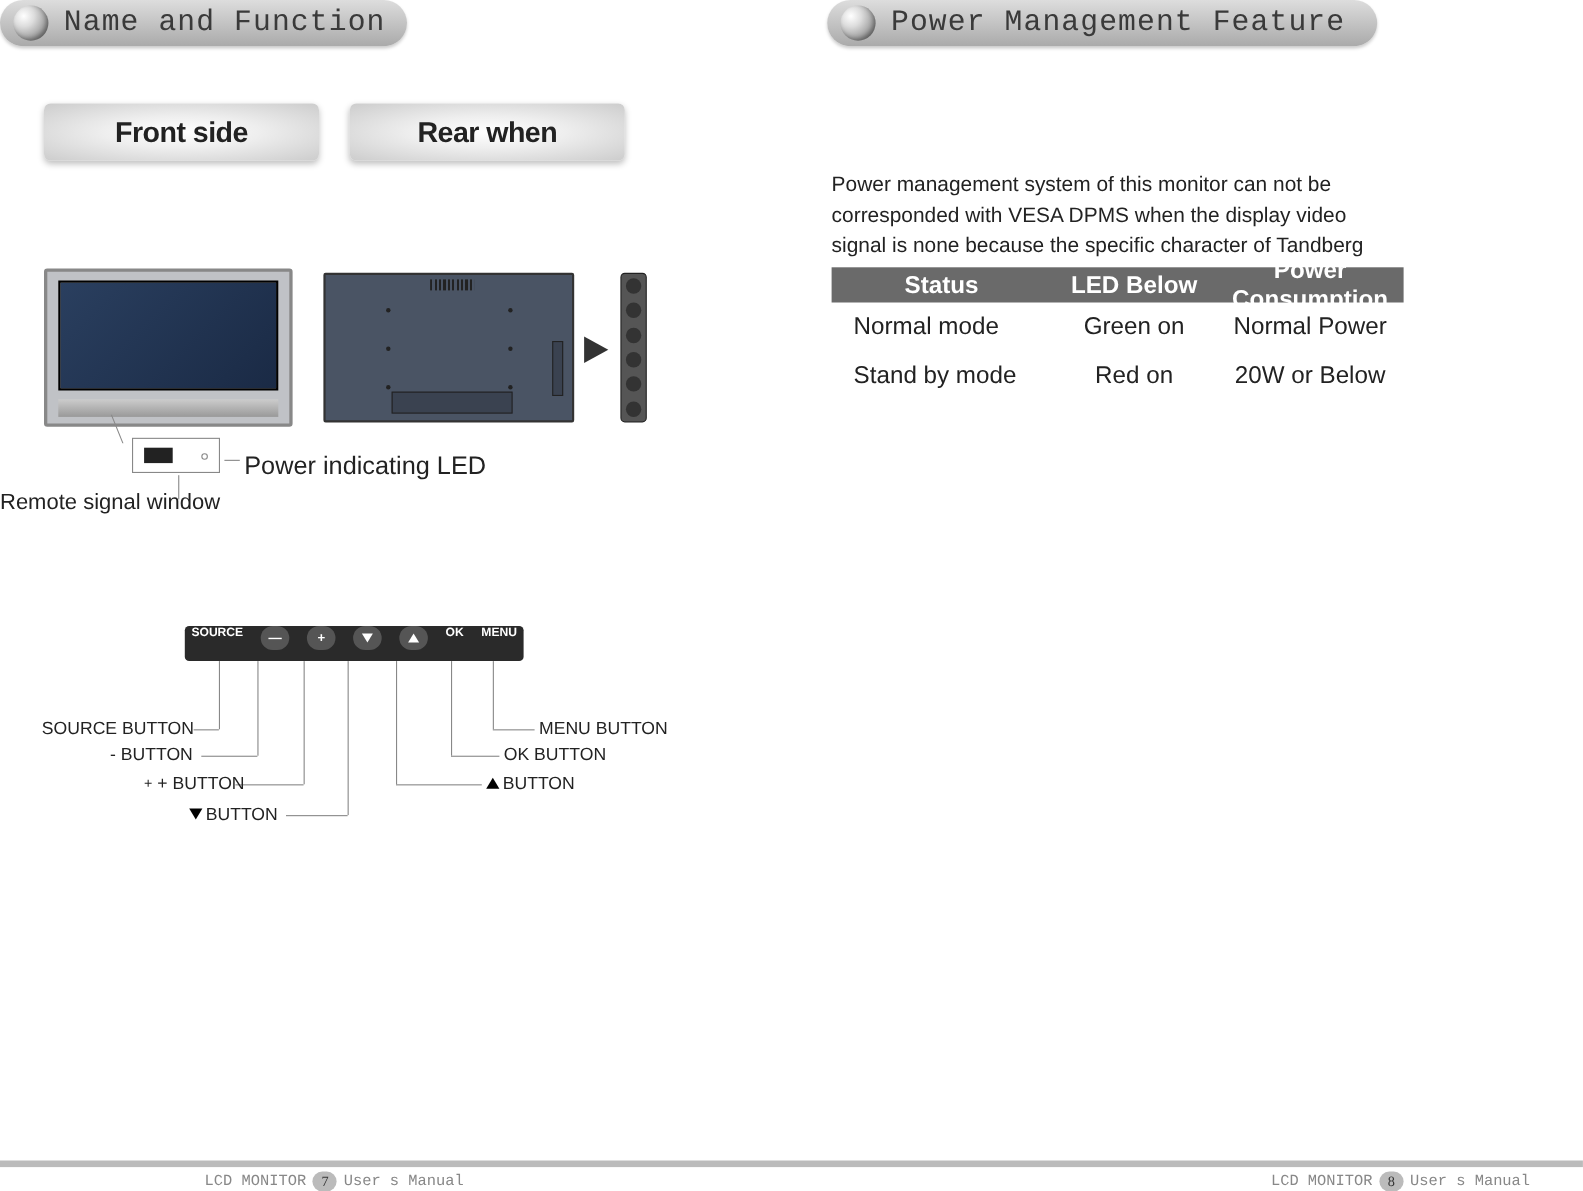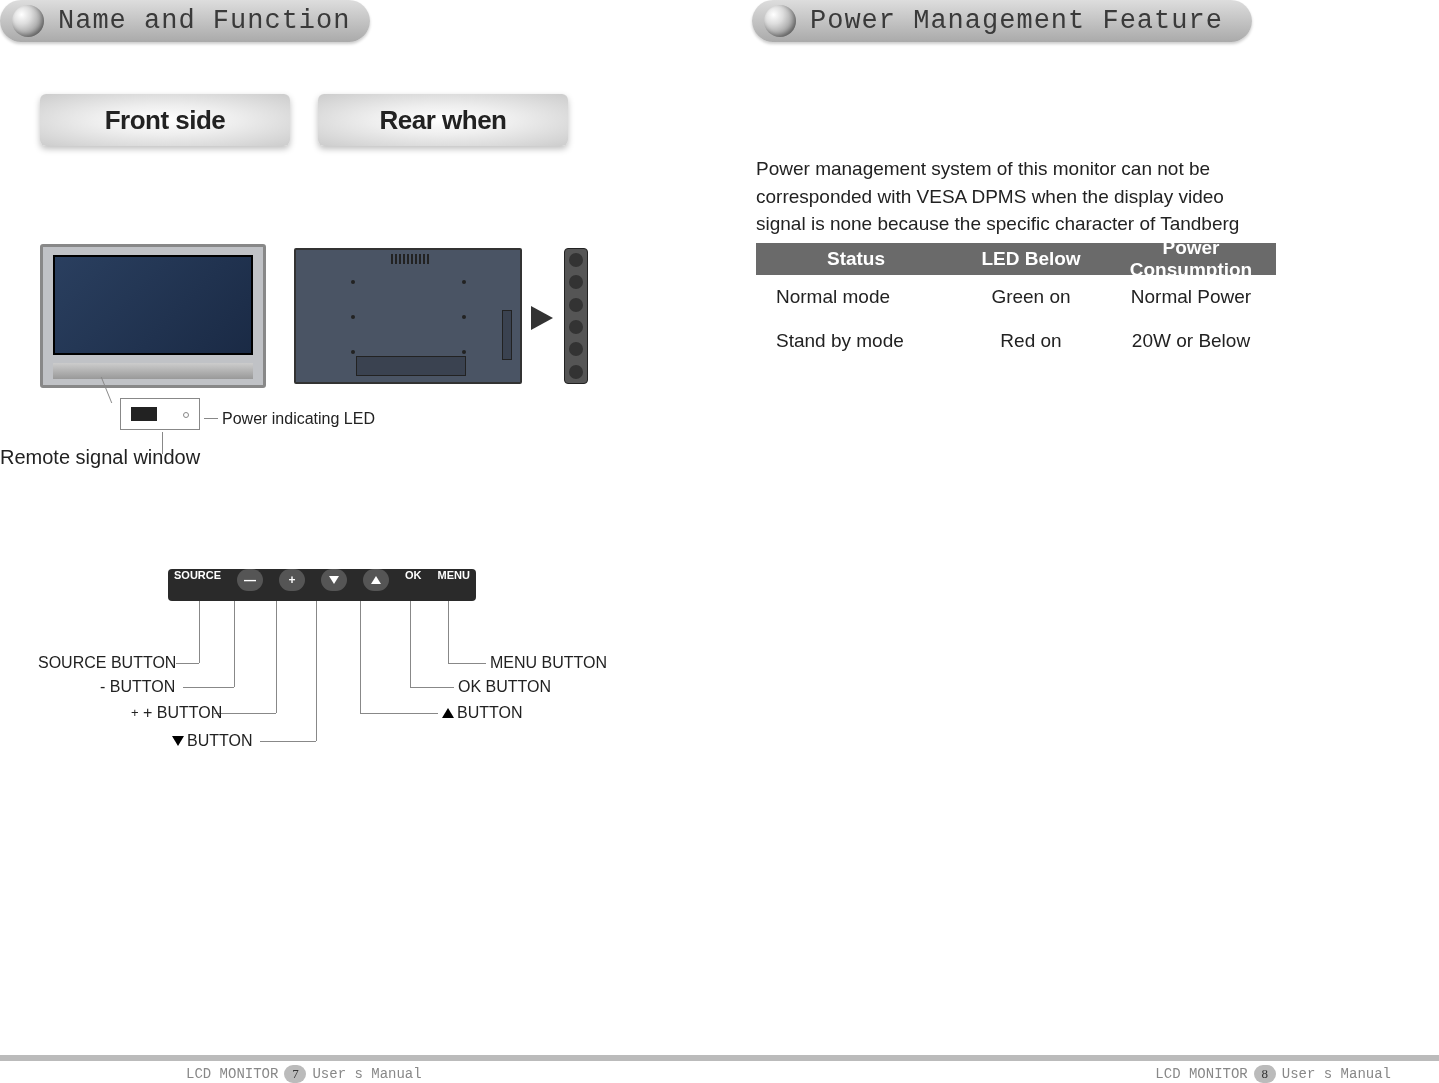--- a/index.html
+++ b/index.html
@@ -176,21 +176,21 @@
     }
     .line-led {
       position: absolute;
       top: 418px; left: 204px;
       width: 14px; height: 1px;
       background: #888;
     }
     .text-led {
       position: absolute;
       top: 410px; left: 222px;
-      font-size: 16px;
+      font-size: 23px;
       color: #222;
     }
     .line-remote-v {
       position: absolute;
       top: 432px; left: 162px;
       width: 1px; height: 22px;
       background: #888;
     }
     .text-remote {
       position: absolute;
@@ -287,21 +287,21 @@
       font-size: 19px;
       line-height: 1.45;
       color: #222;
     }
 
     
     .tbl {
       position: absolute;
       top: 243px; left: 756px;
       width: 520px;
-      font-size: 19px;
+      font-size: 22px;
     }
     .tbl-header {
       display: flex;
       background: #6a6a6a;
       color: #fff;
       font-weight: bold;
       height: 32px;
       align-items: center;
     }
     .tbl-row {

